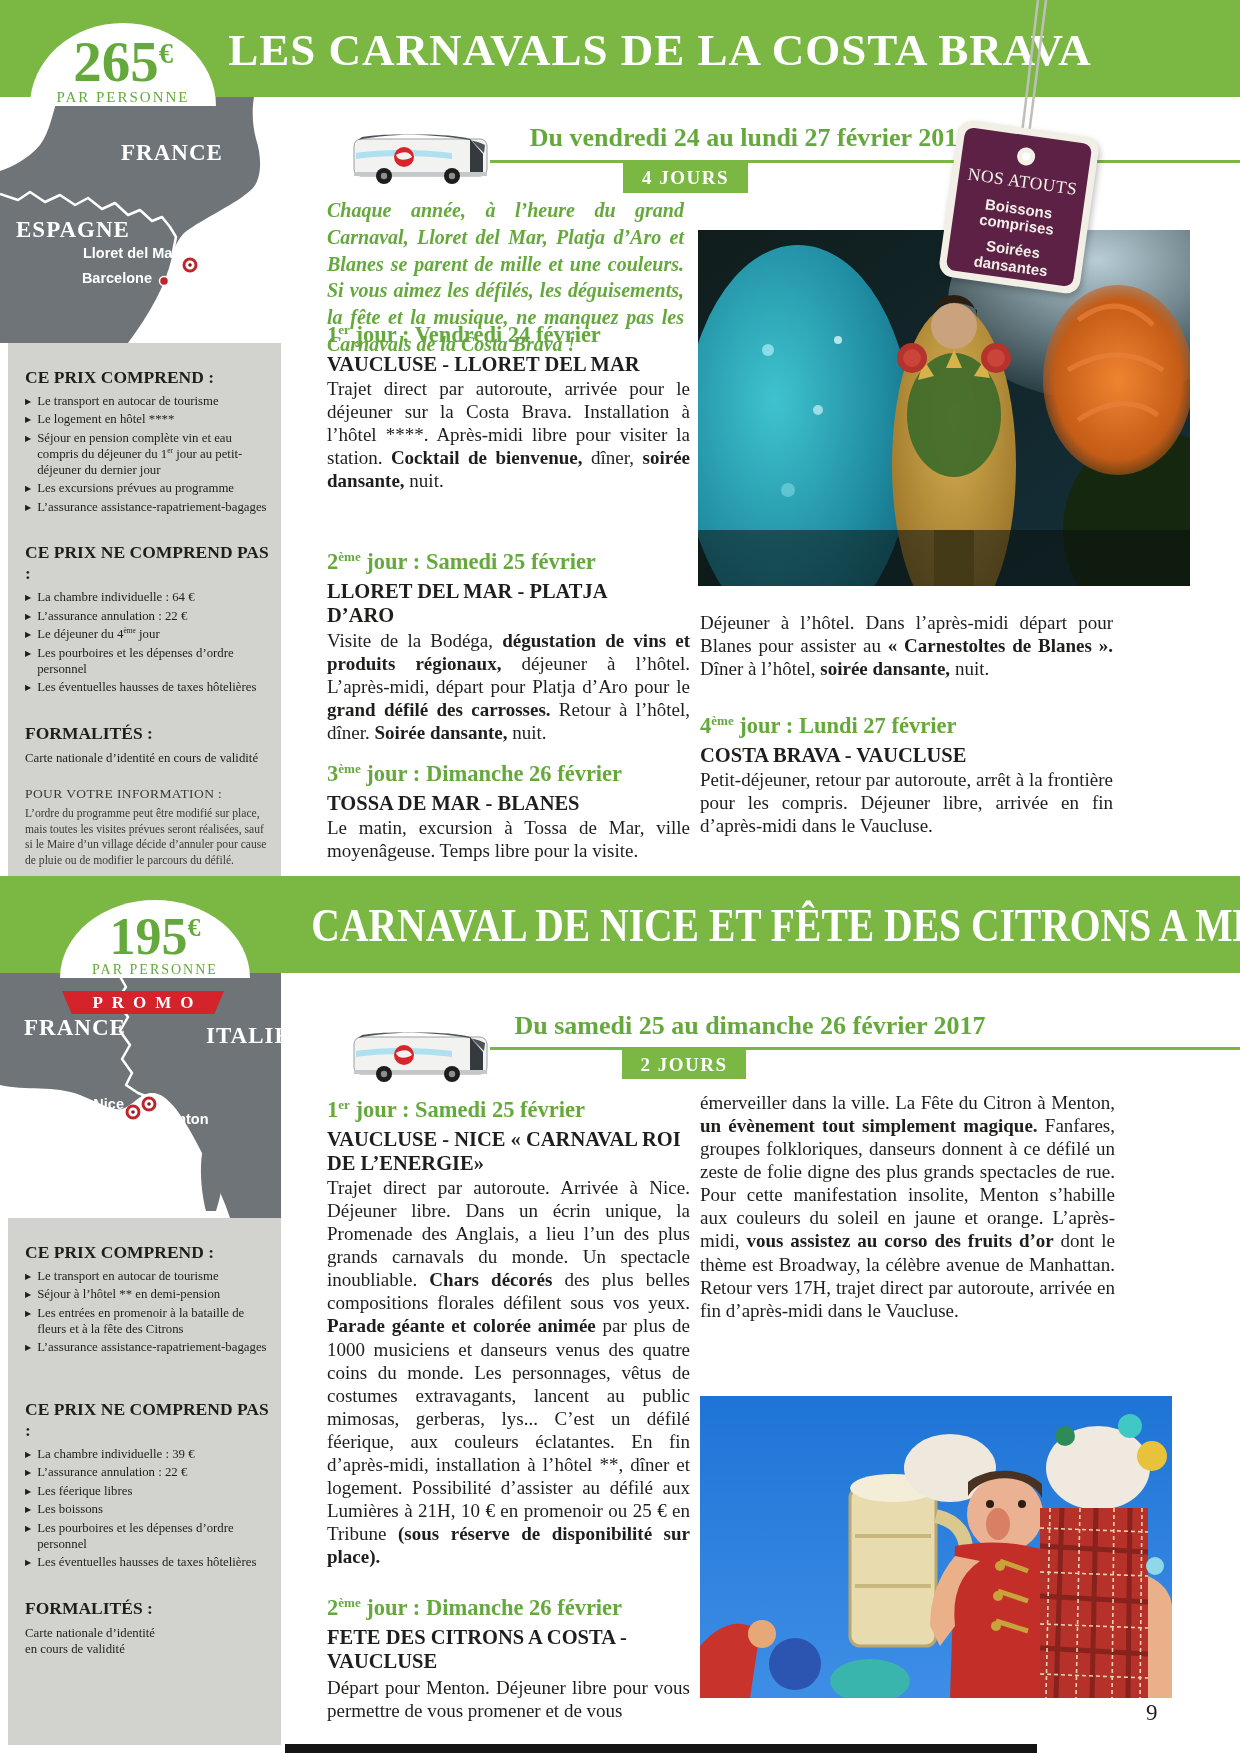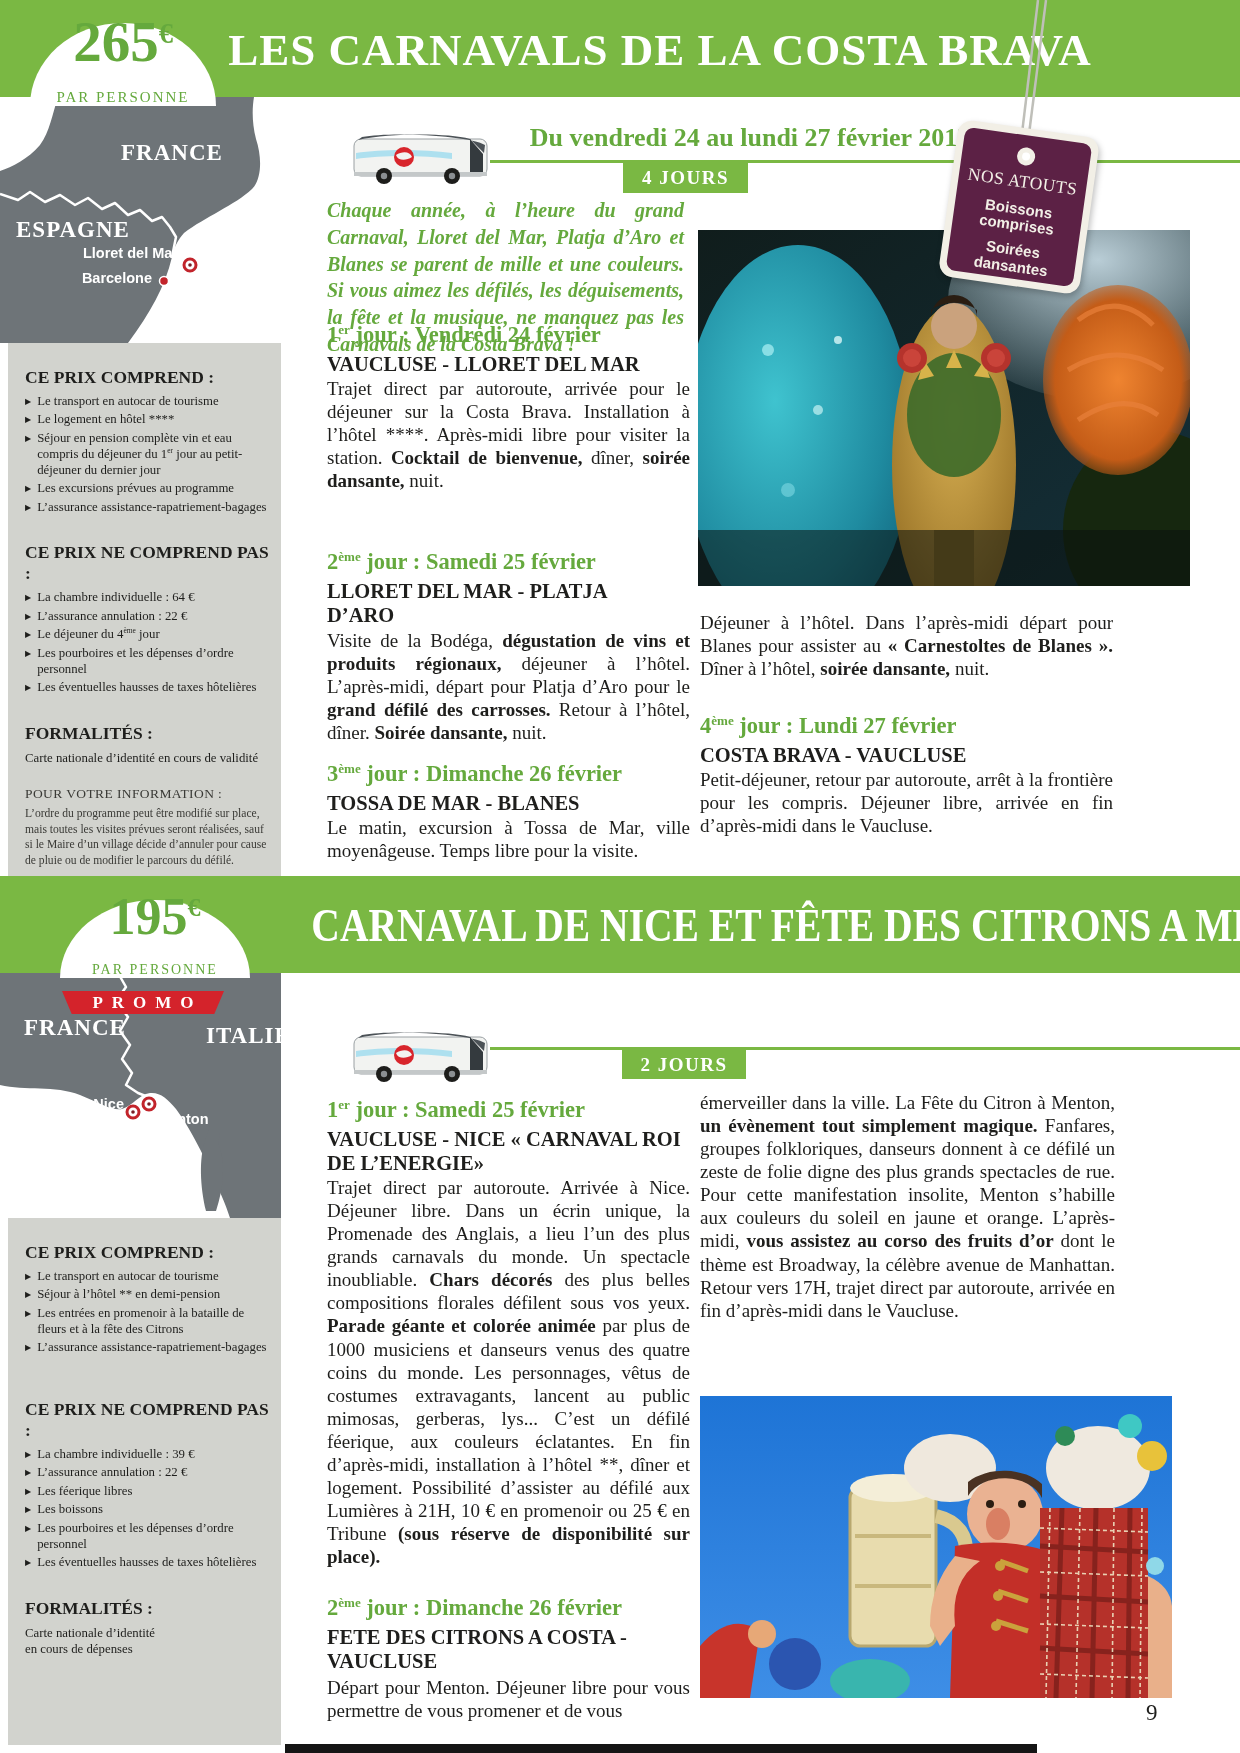--- a/index.html
+++ b/index.html
@@ -7,21 +7,21 @@
     --burg:#5c2145; --red:#d4232b; --ink:#1e1e1c; --cream:#f2efe6;
   }
   html,body{margin:0;padding:0;background:#888;}
   #page{position:relative;width:1240px;height:1753px;background:#fff;overflow:hidden;
         font-family:"Liberation Serif",serif;color:var(--ink);margin:0 auto;}
   .abs{position:absolute;}
   
   .band{left:0;width:1240px;height:97px;background:var(--green);}
   .band-title{color:#fff;text-align:center;font-weight:bold;letter-spacing:1px;}
   .dome{background:#fff;border-radius:50% 50% 0 0 / 100% 100% 0 0;
-        display:flex;flex-direction:column;align-items:center;justify-content:flex-end;z-index:5;gap:20px;}
+        display:flex;flex-direction:column;align-items:center;justify-content:flex-end;z-index:5;}
   .price{color:var(--greenT);font-weight:bold;font-size:57px;line-height:.82;}
   .price sup{font-size:50%;vertical-align:18px;}
   .per{color:var(--greenT);font-size:15px;letter-spacing:2px;margin-top:3px;}
   
   .daterow{color:var(--greenT);font-weight:bold;font-size:26px;text-align:center;}
   .rule{background:var(--green);height:3px;}
   .durbox{background:var(--green);color:#fff;font-weight:bold;font-size:19px;letter-spacing:1.5px;
           display:flex;align-items:center;justify-content:center;}
   .intro{color:var(--greenT);font-style:italic;font-weight:bold;font-size:20px;line-height:1.34;text-align:justify;}
   
@@ -305,37 +305,38 @@
         <span class="tri">▶</span>
         <span>Les pourboires et les dépenses d’ordre personnel</span>
       </div>
     <div class="sbi">
         <span class="tri">▶</span>
         <span>Les éventuelles hausses de taxes hôtelières</span>
       </div>
     <div class="gap"></div>
     <div class="sbh">FORMALITÉS :</div>
     <div class="sbtext pre">Carte nationale d’identité
-en cours de dépenses</div>
+en cours de validité</div>
   </div>
 
   <svg class="abs" style="left:352px;top:1025px;" width="138" height="60" viewBox="0 0 138 60">
     <rect x="2" y="12" width="133" height="37" rx="7" fill="#f2f3f1" stroke="#9aa0a3" stroke-width="1"></rect>
     <path d="M6,13 C40,6 95,6 118,12 L132,26 L133,18 C120,9 40,4 10,10 Z" fill="#4c5257"></path>
     <path d="M118,12 L131,27 L131,45 L118,45 Z" fill="#343a3e"></path>
     <path d="M4,26 C30,22 70,22 100,26 L100,32 C70,28 30,28 4,32 Z" fill="#aee0ef"></path>
     <circle cx="52" cy="30" r="10" fill="#d8252c"></circle>
     <path d="M44,28 C50,24 58,24 60,30 C54,34 46,34 44,28 Z" fill="#f2f3f1"></path>
     <rect x="2" y="45" width="133" height="4" fill="#c4c8c9"></rect>
     <circle cx="32" cy="49" r="8" fill="#1d1d1b"></circle>
       <circle cx="32" cy="49" r="3.2" fill="#8b8f92"></circle>
     <circle cx="100" cy="49" r="8" fill="#1d1d1b"></circle>
       <circle cx="100" cy="49" r="3.2" fill="#8b8f92"></circle>
   </svg>
 
+  <div class="abs daterow" style="left:500px;top:1011px;width:500px;">Du samedi 25 au dimanche 26 février 2017</div>
   <div class="abs rule" style="left:490px;top:1047px;width:750px;"></div>
   <div class="abs durbox" style="left:622px;top:1050px;width:124px;height:29px;">2 JOURS</div>
 
   <div class="abs jour" style="left:327px;top:1099px;">1<sup>er</sup><span> jour : Samedi 25 février</span></div>
   <div class="abs route" style="left:327px;top:1127px;width:363px;">VAUCLUSE - NICE « CARNAVAL ROI DE L’ENERGIE»</div>
   <div class="abs para" style="left:327px;top:1176px;width:363px;"><span>Trajet direct par autoroute. Arrivée à Nice. Déjeuner libre. Dans un écrin unique, la Promenade des Anglais, a lieu l’un des plus grands carnavals du monde. Un spectacle inoubliable. </span><span class="rb">Chars décorés</span><span> des plus belles compositions florales défilent sous vos yeux. </span><span class="rb">Parade géante et colorée animée</span><span> par plus de 1000 musiciens et danseurs venus des quatre coins du monde. Les personnages, vêtus de costumes extravagants, lancent au public mimosas, gerberas, lys... C’est un défilé féerique, aux couleurs éclatantes. En fin d’après-midi, installation à l’hôtel **, dîner et logement. Possibilité d’assister au défilé aux Lumières à 21H, 10 € en promenoir ou 25 € en Tribune </span><span class="rb">(sous réserve de disponibilité sur place).</span></div>
 
   <div class="abs jour" style="left:327px;top:1597px;">2<sup>ème</sup><span> jour : Dimanche 26 février</span></div>
   <div class="abs route" style="left:327px;top:1625px;width:340px;">FETE DES CITRONS A COSTA - VAUCLUSE</div>
   <div class="abs para" style="left:327px;top:1676px;width:363px;"><span>Départ pour Menton. Déjeuner libre pour vous permettre de vous promener et de vous</span></div>

